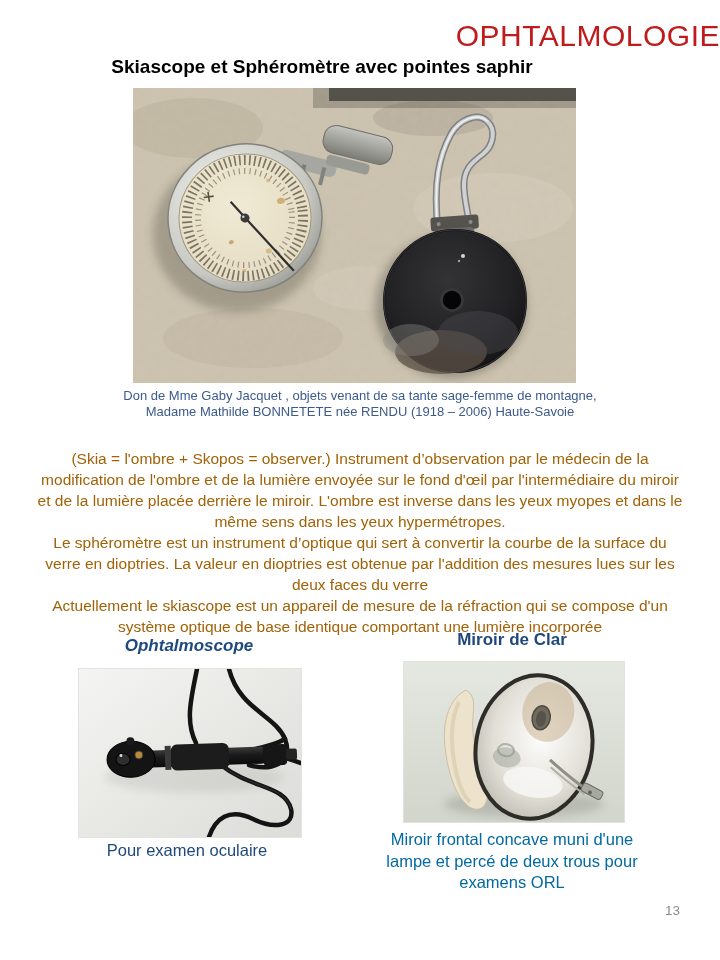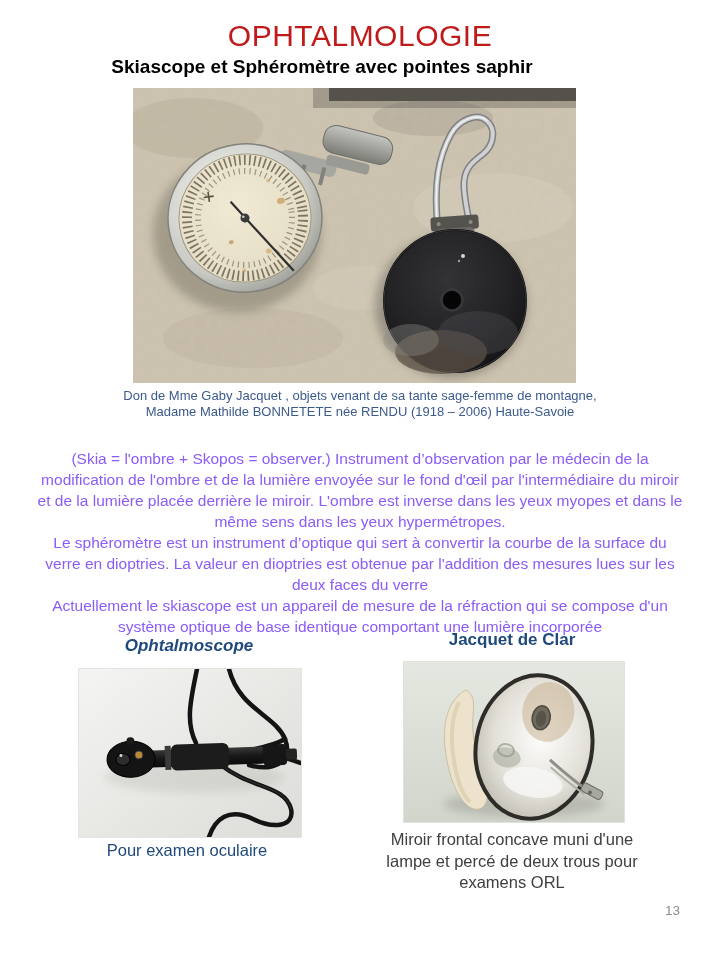--- a/index.html
+++ b/index.html
@@ -2,51 +2,51 @@
 <html><head>
 <meta charset="utf-8">
 <style>
   html,body{margin:0;padding:0;background:#ffffff;}
   .slide{
     position:relative;width:720px;height:960px;background:#ffffff;overflow:hidden;
     font-family:"Liberation Sans",sans-serif;
   }
   .abs{position:absolute;}
   .title{
-    left:0;top:19px;width:720px;text-align:center;
+    left:0;top:19px;width:720px;text-align:right;
     font-size:30px;font-weight:400;letter-spacing:.5px;color:#c01a1a;
   }
   .subtitle{
     left:0;top:56px;width:644px;text-align:center;
     font-size:19px;font-weight:700;color:#000000;
   }
   .main-photo{left:133px;top:88px;width:443px;height:295px;}
   .photo-caption{
     left:40px;top:388px;width:640px;text-align:center;
     font-size:13px;line-height:16px;color:#3c5a8c;font-weight:400;
   }
   .body-text{
     left:36px;top:448px;width:648px;text-align:center;
-    font-size:15.5px;line-height:21px;color:#8b5cf6;
+    font-size:15.5px;line-height:21px;color:#a16207;
   }
   .body-text p{margin:0;}
   .col-heading{
     width:260px;text-align:center;font-size:17px;font-weight:700;color:#1f497d;
   }
   .heading-left{left:59px;top:636px;font-style:italic;}
   .heading-right{left:382px;top:630px;}
   .photo-left{left:78px;top:668px;width:222px;height:168px;border:1px solid #e3e3e1;}
   .photo-right{left:403px;top:661px;width:220px;height:160px;border:1px solid #e0e2dc;}
   .caption-left{
     left:57px;top:841px;width:260px;text-align:center;
     font-size:16.5px;color:#1f497d;
   }
   .caption-right{
     left:376px;top:829px;width:272px;text-align:center;
-    font-size:16.5px;line-height:21.5px;color:#404040;
+    font-size:16.5px;line-height:21.5px;color:#0369a1;
   }
   .page-number{
     left:620px;top:903px;width:60px;text-align:right;
     font-size:13.5px;color:#8c8c8c;
   }
   svg{display:block;}
 </style>
 </head>
 <body>
 
@@ -206,21 +206,21 @@
         <circle cx="52" cy="70" r="4" fill="#1a1a1a"></circle>
         <ellipse cx="44" cy="88" rx="7" ry="6" fill="#2e2e2e" stroke="#000" stroke-width="1"></ellipse>
         <circle cx="60" cy="84" r="4" fill="#b98a3a" stroke="#333" stroke-width="1"></circle>
         <circle cx="42" cy="84" r="1.5" fill="#d8d8d8"></circle>
       </g>
     </svg>
   </div>
 
   <div class="abs caption-left">Pour examen oculaire</div>
 
-  <div class="abs col-heading heading-right">Jacquet de Clar</div>
+  <div class="abs col-heading heading-right">Miroir de Clar</div>
 
   <div class="abs photo-right">
     <svg width="220" height="160" viewBox="0 0 220 160">
       <defs>
         <linearGradient id="bgR" x1="0" y1="0" x2="0" y2="1">
           <stop offset="0%" stop-color="#e5e8e0"></stop>
             <stop offset="100%" stop-color="#d2d5cc"></stop>
         </linearGradient>
         <radialGradient id="mirrorGrad" cx="55%" cy="42%" r="75%">
           <stop offset="0%" stop-color="#fdfdfc"></stop>

